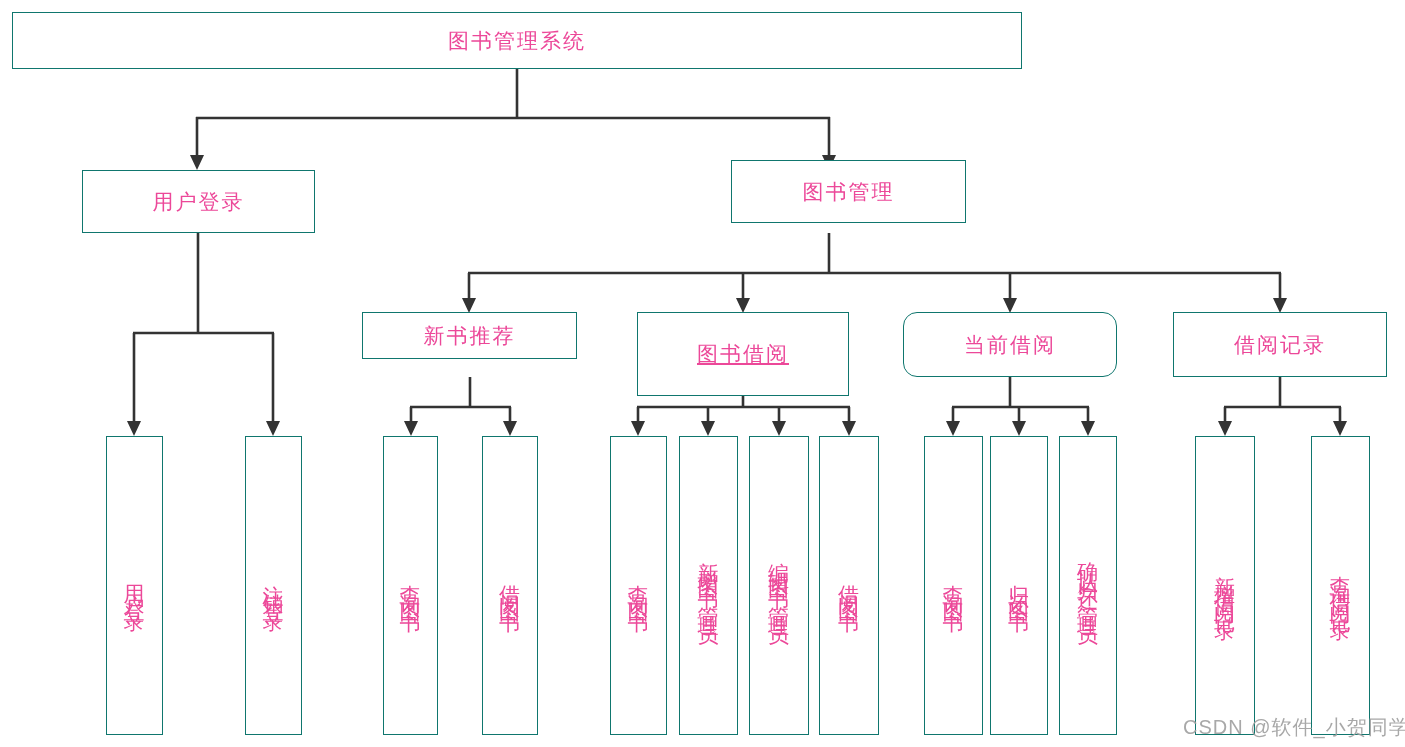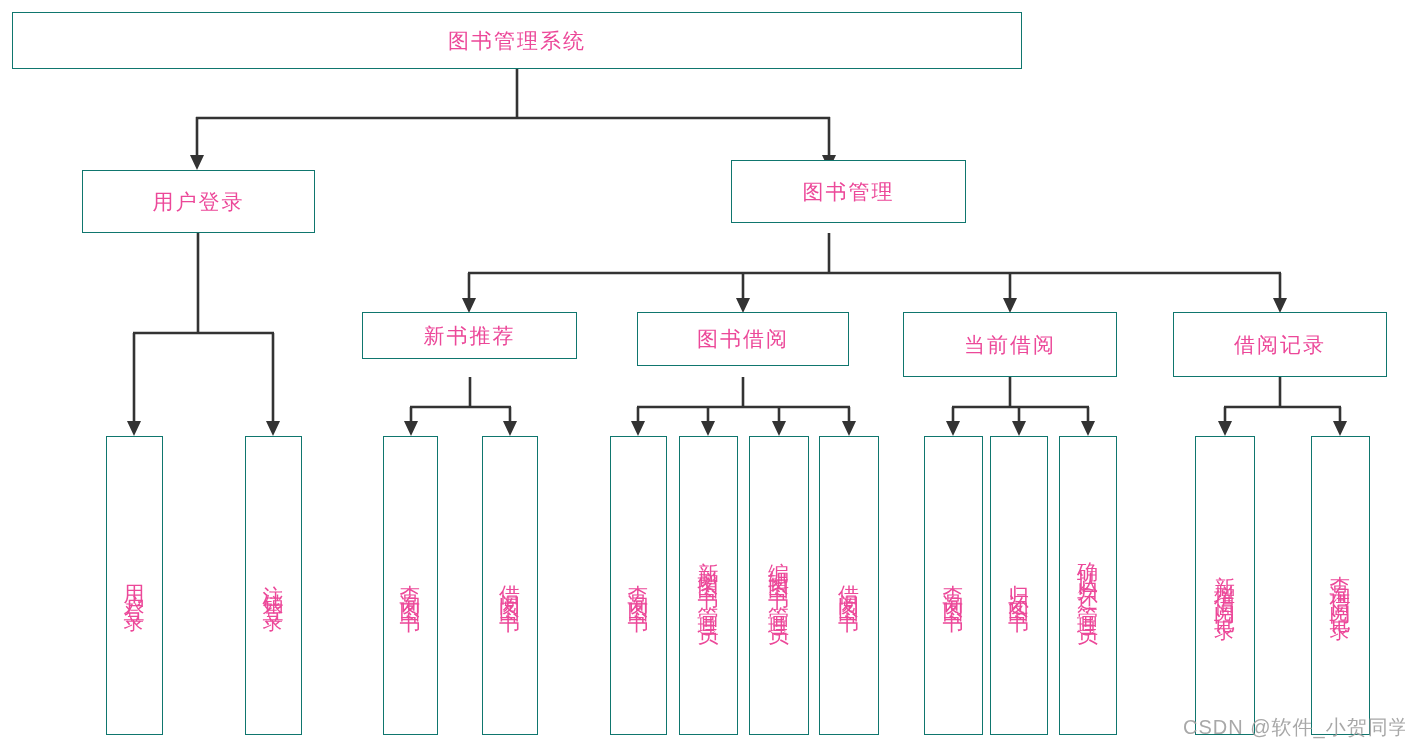--- a/index.html
+++ b/index.html
@@ -20,22 +20,22 @@
     writing-mode:vertical-rl;text-orientation:upright;
     font-size:21px;letter-spacing:9px;line-height:1.1;
   }
   
   .n-root{left:12px;top:12px;width:1010px;height:57px;}
   
   .n-login{left:82px;top:170px;width:233px;height:63px;}
   .n-mgmt{left:712px;top:160px;width:235px;height:63px;margin-left:19px;}
   
   .n-nbr{left:362px;top:312px;width:215px;height:47px;}
-  .n-bb{left:637px;top:312px;width:212px;height:54px;}
-  .n-cb{left:903px;top:312px;width:214px;height:65px;}
+  .n-bb{left:637px;top:312px;width:212px;height:84px;text-decoration:underline;}
+  .n-cb{left:903px;top:312px;width:214px;height:65px;border-radius:14px;}
   .n-br{left:1173px;top:312px;width:214px;height:65px;}
   
   .leaf{top:436px;height:299px;}
   .l-login1{left:106px;width:57px;}
   .l-logout{left:245px;width:57px;}
   .l-nbr-q{left:383px;width:55px;}
   .l-nbr-b{left:482px;width:56px;}
   .l-bb-q{left:610px;width:57px;}
   .l-bb-add{left:679px;width:59px;}
   .l-bb-edit{left:749px;width:60px;}

